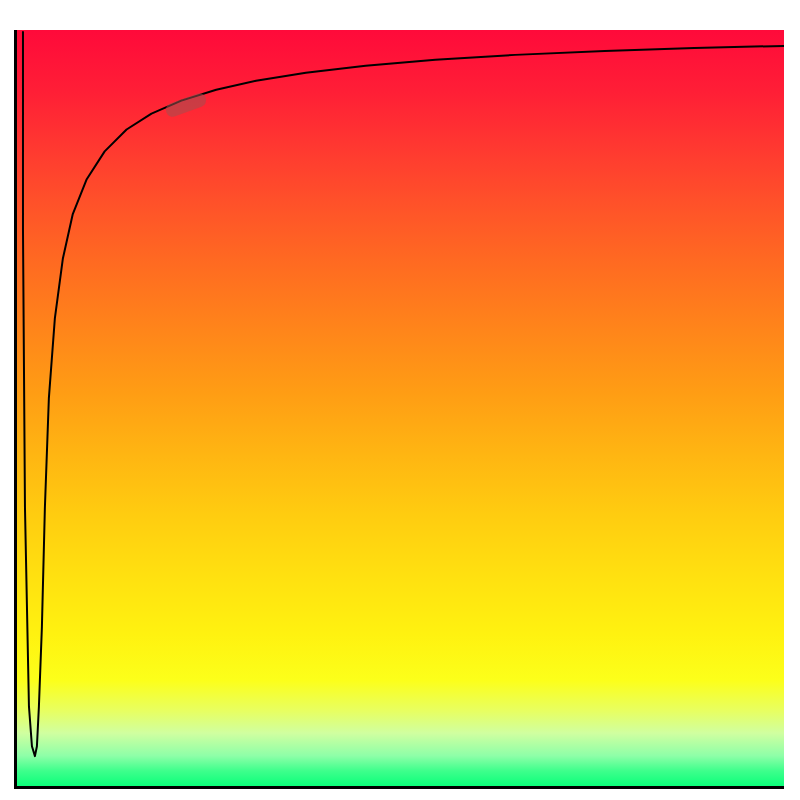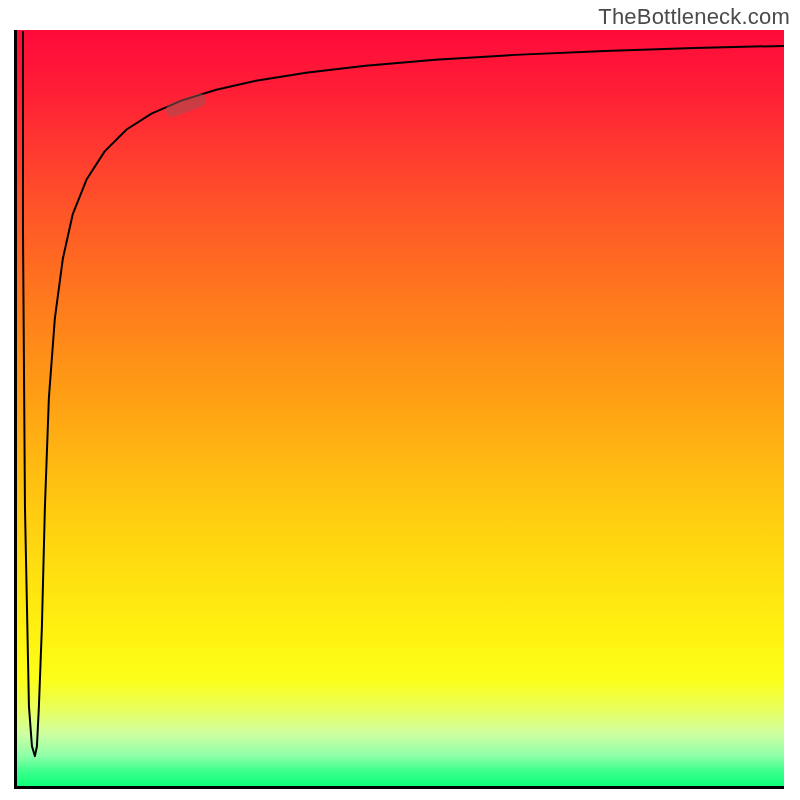--- a/index.html
+++ b/index.html
@@ -75,21 +75,20 @@
     background: rgba(160, 80, 80, 0.55);
     border-radius: 7px;
     z-index: 6;
     transform-origin: center center;
   }
 </style>
 </head>
 <body>
 <div class="container">
 
-  <div class="watermark">TheBottleneck.com</div>
 
   <div class="plot-area">
     <div class="gradient-bg"></div>
 
     <svg class="curve-layer" viewBox="0 0 770 760" preserveAspectRatio="none">
 
       <path d="M 6 2
                L 6 200
                L 8 480
                L 12 680

